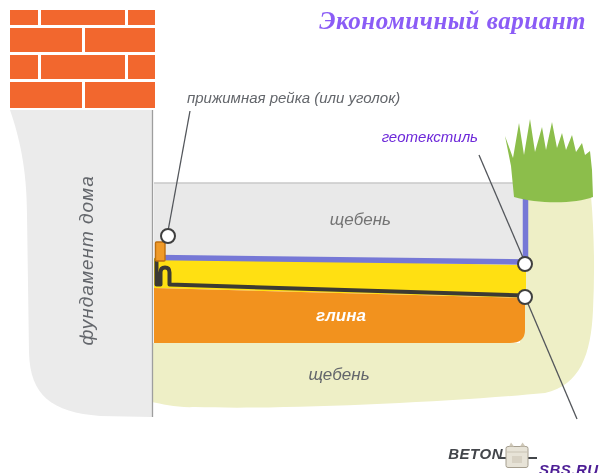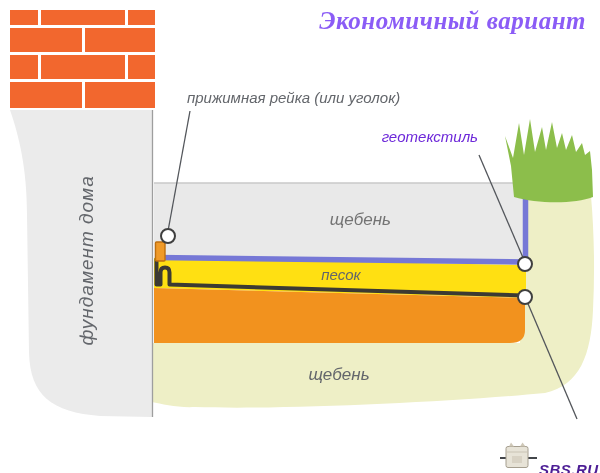--- a/index.html
+++ b/index.html
@@ -100,23 +100,24 @@
   </svg>
 
   <div class="lbl lbl-title" style="color: #8b5cf6; font-family: Liberation Serif, serif;">Экономичный вариант</div>
 
   <div class="lbl lbl-batten" style="color: rgb(99, 102, 107);">прижимная рейка (или уголок)</div>
 
   <div class="lbl lbl-geotextile" style="color: #6d28d9;">геотекстиль</div>
 
   <div class="lbl lbl-gravel" style="color: #737373; text-align: right;">щебень</div>
 
-  <div class="lbl lbl-sand" style="color: rgb(99, 102, 107);">песок</div>
 
+  <div class="lbl lbl-clay" style="color: rgb(255, 255, 255);">глина</div>
 
   <div class="lbl lbl-soil" style="color: rgb(99, 102, 107);">щебень</div>
 
 
   <div class="lbl lbl-foundation" style="color: rgb(99, 102, 107);">фундамент дома</div>
 
+  <div class="logo-part logo-left" style="color: rgb(67, 70, 75);">BETON</div>
 
   <div class="logo-part logo-right" style="color: #4c1d95; margin-top: 16px;">SBS.RU</div>
 </div>
 
 </body></html>

